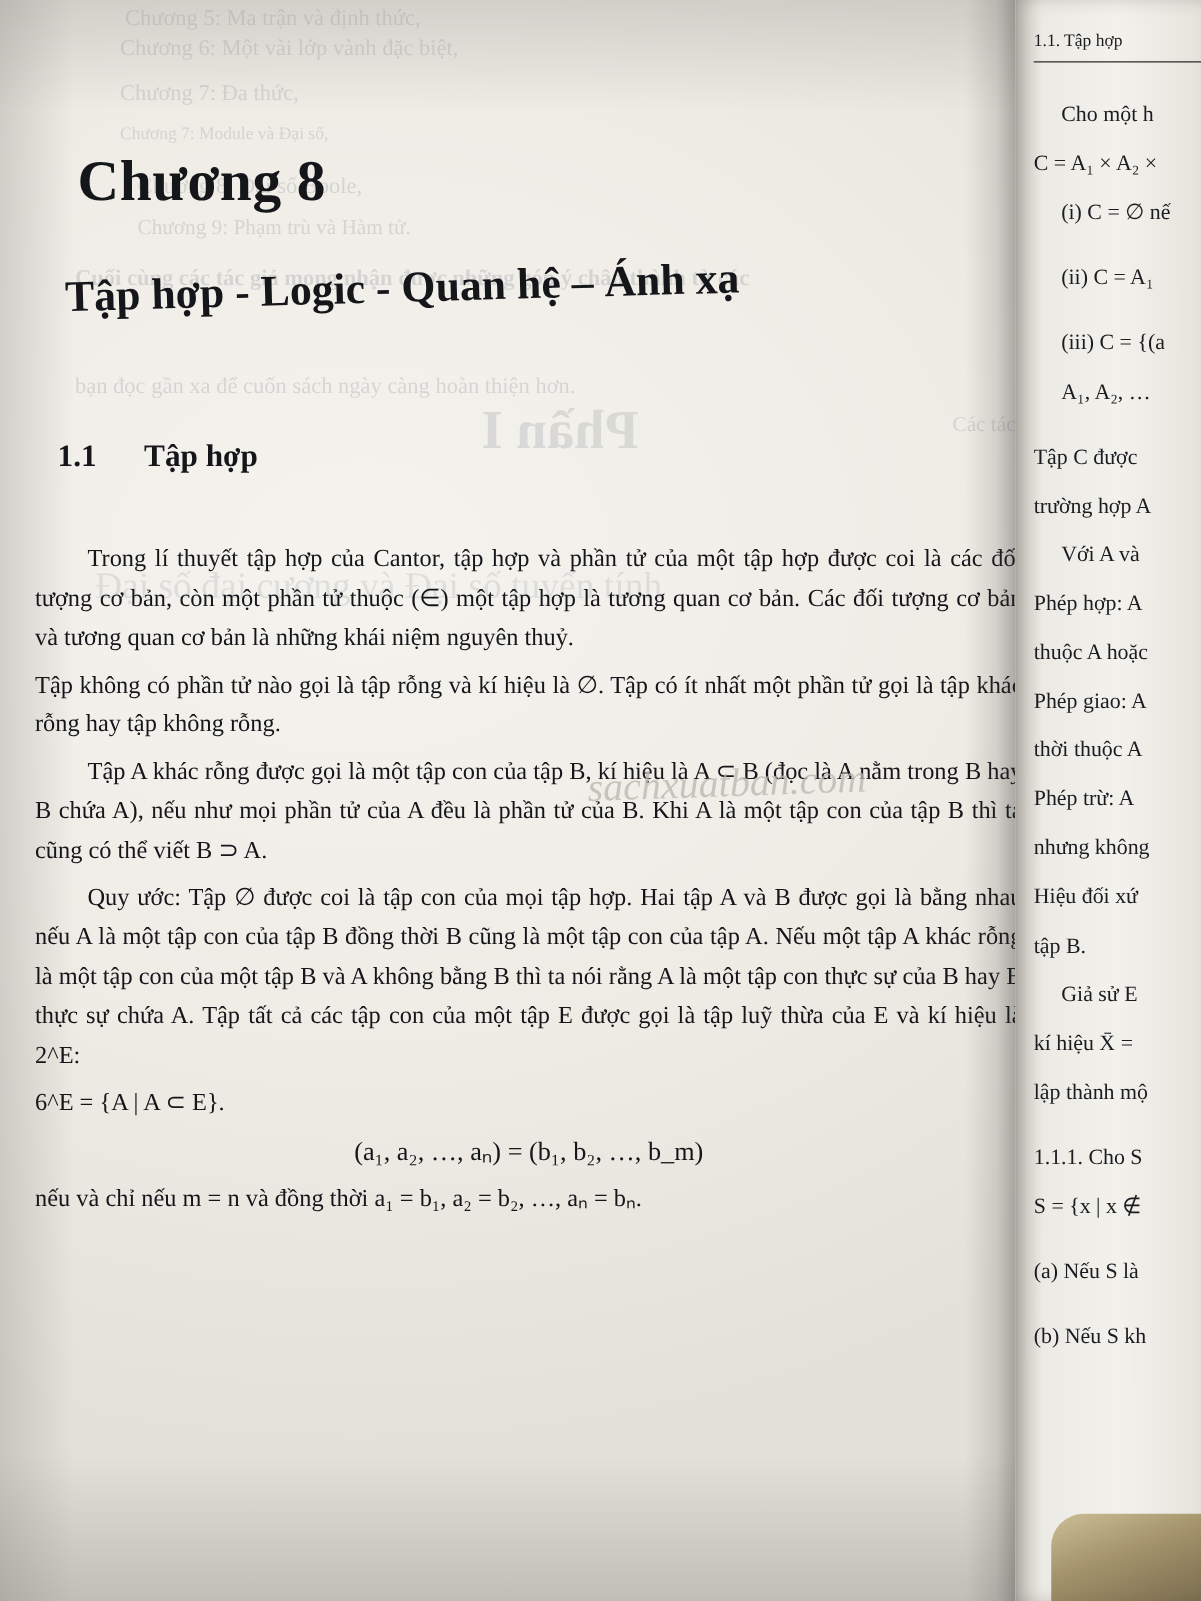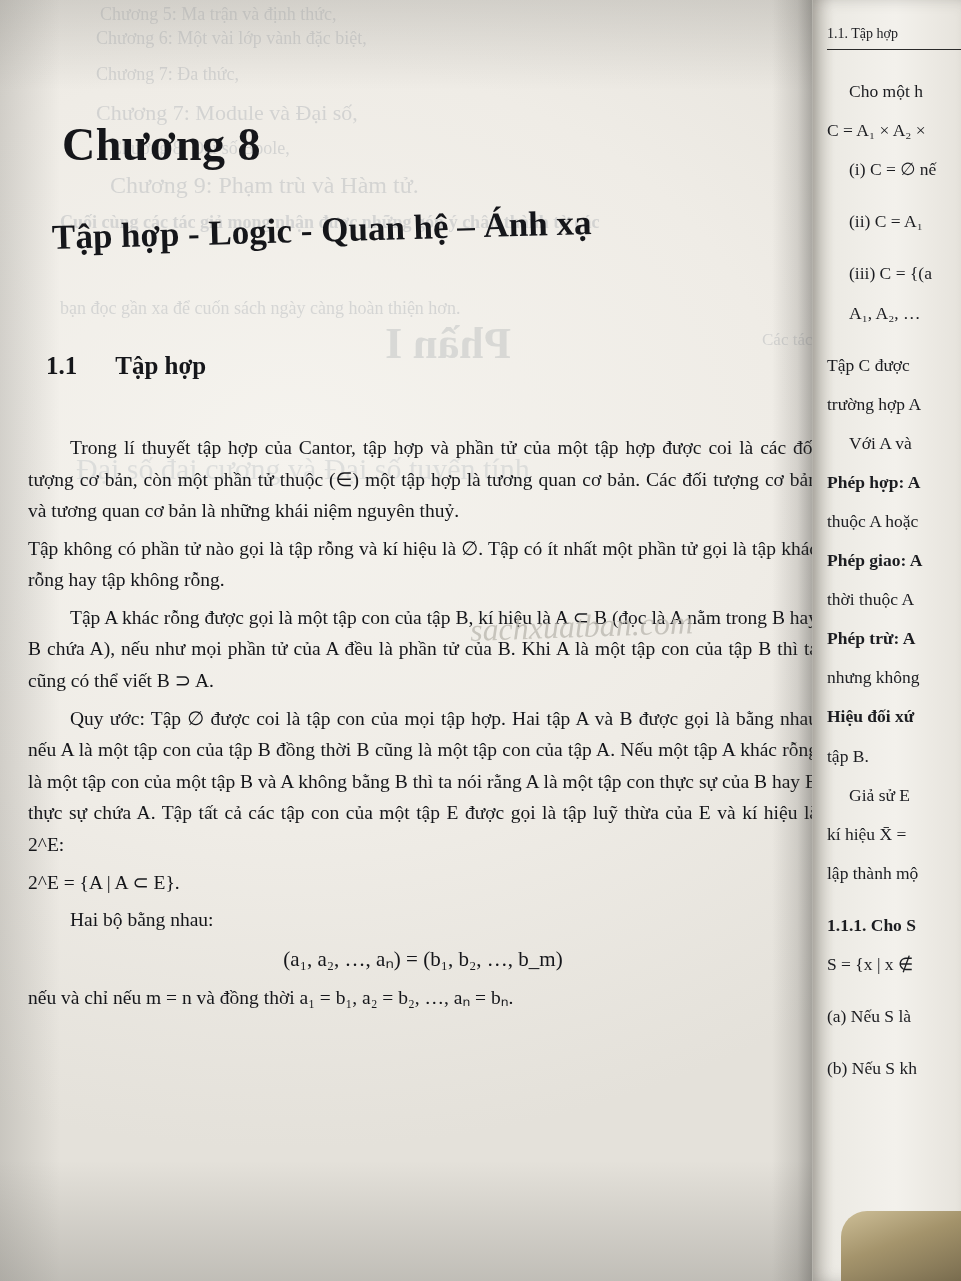--- a/index.html
+++ b/index.html
@@ -68,21 +68,21 @@
     border-bottom: 1px solid #2a2a2a;
     padding-bottom: 3px;
     margin-bottom: 26px;
     width: 138px;
     white-space: nowrap;
     overflow: hidden;
   }
   .rp-line { margin: 0 0 9px 0; white-space: nowrap; overflow: visible; }
   .rp-line.indent { padding-left: 22px; }
   .rp-gap { height: 13px; }
-  .bold { font-weight: bold; }
+  .bold { font-weight: normal; }
 
   
   .gutter {
     position: absolute;
     left: 772px; top: 0;
     width: 46px; height: 1281px;
     background: linear-gradient(90deg, rgba(70,68,63,0.0) 0%, rgba(70,68,63,0.16) 55%, rgba(45,44,40,0.42) 100%);
     pointer-events: none;
   }
 
@@ -187,23 +187,23 @@
   }
 </style>
 </head>
 <body>
 
 <div id="page">
 
   <div class="ghost" style="left:100px; top:4px; font-size:18px;">Chương 5: Ma trận và định thức,</div>
   <div class="ghost" style="left:96px; top:28px; font-size:18px;">Chương 6: Một vài lớp vành đặc biệt,</div>
   <div class="ghost" style="left:96px; top:64px; font-size:18px;">Chương 7: Đa thức,</div>
-  <div class="ghost" style="left:96px; top:100px; font-size:22px;">Chương 7: Module và Đại số,</div>
+  <div class="ghost" style="left:96px; top:100px; font-size:14px;">Chương 7: Module và Đại số,</div>
   <div class="ghost" style="left:110px; top:138px; font-size:18px;">Chương 8: Đại số Boole,</div>
-  <div class="ghost" style="left:110px; top:172px; font-size:24px;">Chương 9: Phạm trù và Hàm tử.</div>
+  <div class="ghost" style="left:110px; top:172px; font-size:17px;">Chương 9: Phạm trù và Hàm tử.</div>
   <div class="ghost" style="left:60px; top:212px; font-size:18px;font-weight:bold;">Cuối cùng các tác giả mong nhận được những góp ý chân thành từ các</div>
   <div class="ghost" style="left:60px; top:250px; font-size:18px;margin-top:48px;">bạn đọc gần xa để cuốn sách ngày càng hoàn thiện hơn.</div>
   <div class="ghost" style="left:762px; top:330px; font-size:17px;">Các tác giả</div>
   <div class="ghost" style="left:60px; top:452px; font-size:30px; color:#aab2b8; opacity:0.30;margin-left:16px;">Đại số đại cương và Đại số tuyến tính</div>
 
   <div class="partlabel">Phần I</div>
 
   <div class="shade-top"></div>
   <div class="shade-left"></div>
   <div class="shade-bottom"></div>
@@ -216,22 +216,21 @@
 
     <div class="section-head">
       <span class="num">1.1</span><span>Tập hợp</span>
     </div>
 
     <div class="body-text">
       <p class="indent">Trong lí thuyết tập hợp của Cantor, tập hợp và phần tử của một tập hợp được coi là các đối tượng cơ bản, còn một phần tử thuộc (∈) một tập hợp là tương quan cơ bản. Các đối tượng cơ bản và tương quan cơ bản là những khái niệm nguyên thuỷ.</p>
       <p>Tập không có phần tử nào gọi là tập rỗng và kí hiệu là ∅. Tập có ít nhất một phần tử gọi là tập khác rỗng hay tập không rỗng.</p>
       <p class="indent">Tập A khác rỗng được gọi là một tập con của tập B, kí hiệu là A ⊂ B (đọc là A nằm trong B hay B chứa A), nếu như mọi phần tử của A đều là phần tử của B. Khi A là một tập con của tập B thì ta cũng có thể viết B ⊃ A.</p>
       <p class="indent">Quy ước: Tập ∅ được coi là tập con của mọi tập hợp. Hai tập A và B được gọi là bằng nhau nếu A là một tập con của tập B đồng thời B cũng là một tập con của tập A. Nếu một tập A khác rỗng là một tập con của một tập B và A không bằng B thì ta nói rằng A là một tập con thực sự của B hay B thực sự chứa A. Tập tất cả các tập con của một tập E được gọi là tập luỹ thừa của E và kí hiệu là 2^E:</p>
-      <p>2^E = {A | A ⊂ E}.</p>
-      <p class="indent">Hai bộ bằng nhau:</p>
+      <p>6^E = {A | A ⊂ E}.</p>
       <p class="math-center">(a₁, a₂, …, aₙ) = (b₁, b₂, …, b_m)</p>
       <p>nếu và chỉ nếu m = n và đồng thời a₁ = b₁, a₂ = b₂, …, aₙ = bₙ.</p>
     </div>
 
     <div class="watermark">sachxuatban.com</div>
   </div>
 
   <div class="gutter"></div>
 
   <div id="right-page">

